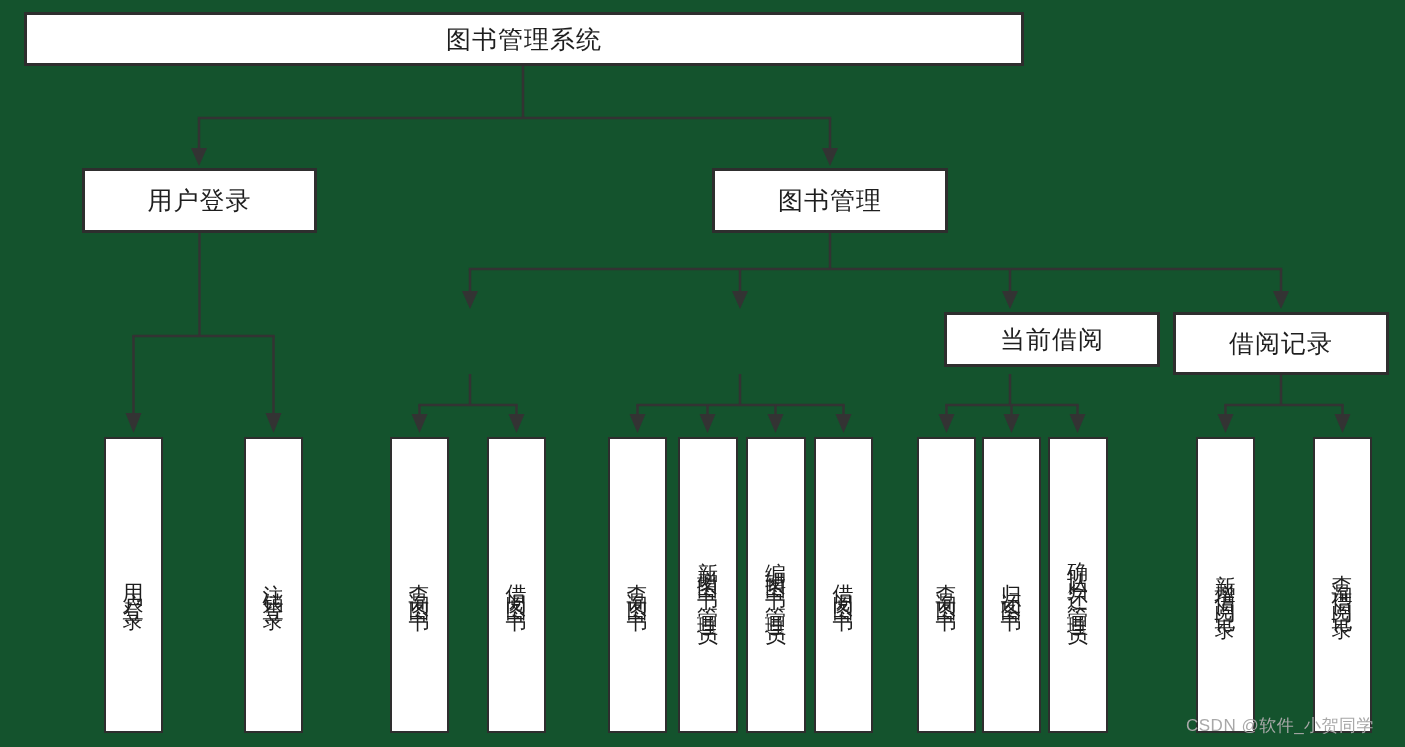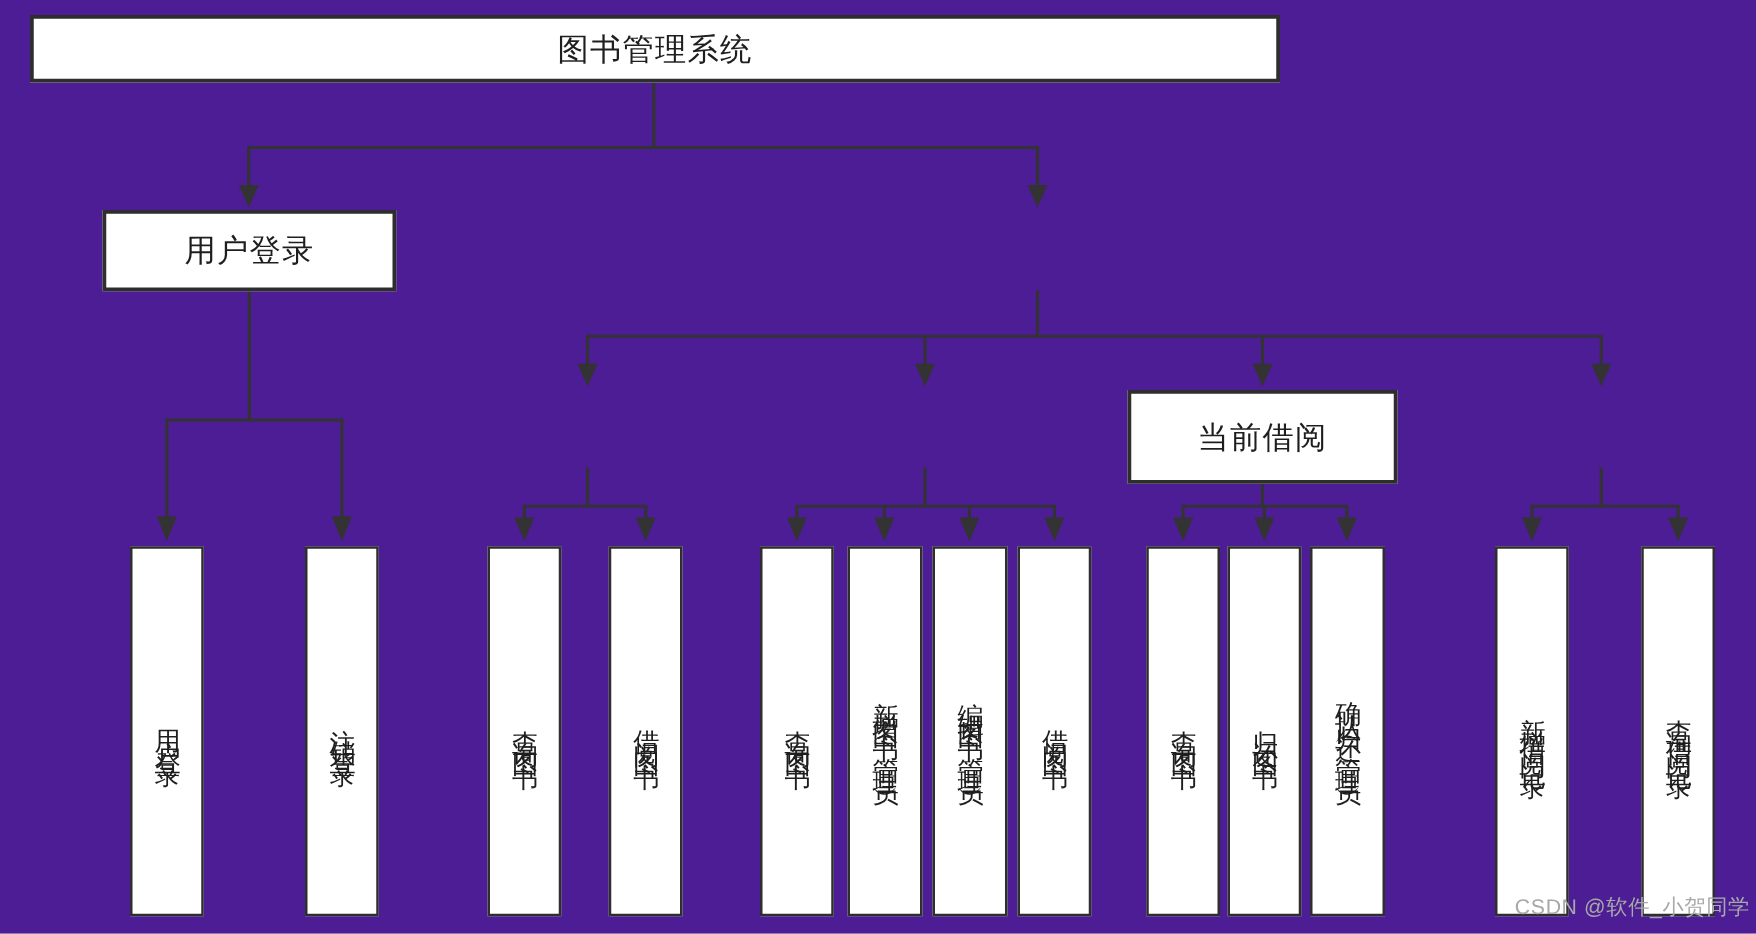--- a/index.html
+++ b/index.html
@@ -1,34 +1,34 @@
 <!DOCTYPE html>
 <html><head>
 <meta charset="utf-8">
 <style>
   html,body{margin:0;padding:0;background:#ffffff;}
   .canvas{
-    position:relative;width:1405px;height:747px;background:#4c1d95;overflow:hidden;
+    position:relative;width:1405px;height:747px;background:#14532d;overflow:hidden;
     font-family:"Liberation Sans","DejaVu Sans",sans-serif;color:#1e1e1e;
   }
   .wires{position:absolute;left:0;top:0;width:1405px;height:747px;z-index:1;}
   .node{
     position:absolute;background:#ffffff;border:3px solid #2e2e2e;box-sizing:border-box;
     display:flex;align-items:center;justify-content:center;z-index:2;
   }
   .node-h{font-size:25px;letter-spacing:1px;}
   .leaf{
     border-width:2.5px;
     writing-mode:vertical-rl;text-orientation:mixed;
     font-size:21px;letter-spacing:9px;line-height:1;
   }
   .leaf span{display:block;}
   .watermark{
     position:absolute;z-index:5;left:1186px;top:714px;width:214px;
-    font-size:17px;color:#a8a8a8;text-align:right;white-space:nowrap;
+    font-size:17px;color:#a8a8a8;white-space:nowrap;
     letter-spacing:0.5px;
   }
 </style>
 </head>
 <body>
 
 <div class="canvas">
 
   <svg class="wires" viewBox="0 0 1405 747" xmlns="http://www.w3.org/2000/svg">
     <g stroke="#333333" stroke-width="2.5" fill="none">
@@ -96,23 +96,29 @@
     </g>
   </svg>
 
   <div class="node node-h" style="left:24px;top:12px;width:1000px;height:54px">
     <span>图书管理系统</span>
   </div>
 
   <div class="node node-h" style="left:82px;top:168px;width:235px;height:65px">
     <span>用户登录</span>
   </div>
+  <div class="node node-h" style="left:712px;top:168px;width:236px;height:65px">
+    <span>图书管理</span>
+  </div>
 
-  <div class="node node-h" style="left:902px;top:312px;width:216px;height:75px">
+  <div class="node node-h" style="left:944px;top:312px;width:216px;height:55px">
     <span>当前借阅</span>
+  </div>
+  <div class="node node-h" style="left:1173px;top:312px;width:216px;height:63px">
+    <span>借阅记录</span>
   </div>
 
   <div class="node leaf" style="left:104px;top:437px;width:59px;height:296px">
     <span>用户登录</span>
   </div>
   <div class="node leaf" style="left:244px;top:437px;width:59px;height:296px">
     <span>注销登录</span>
   </div>
 
   <div class="node leaf" style="left:390px;top:437px;width:59px;height:296px">

